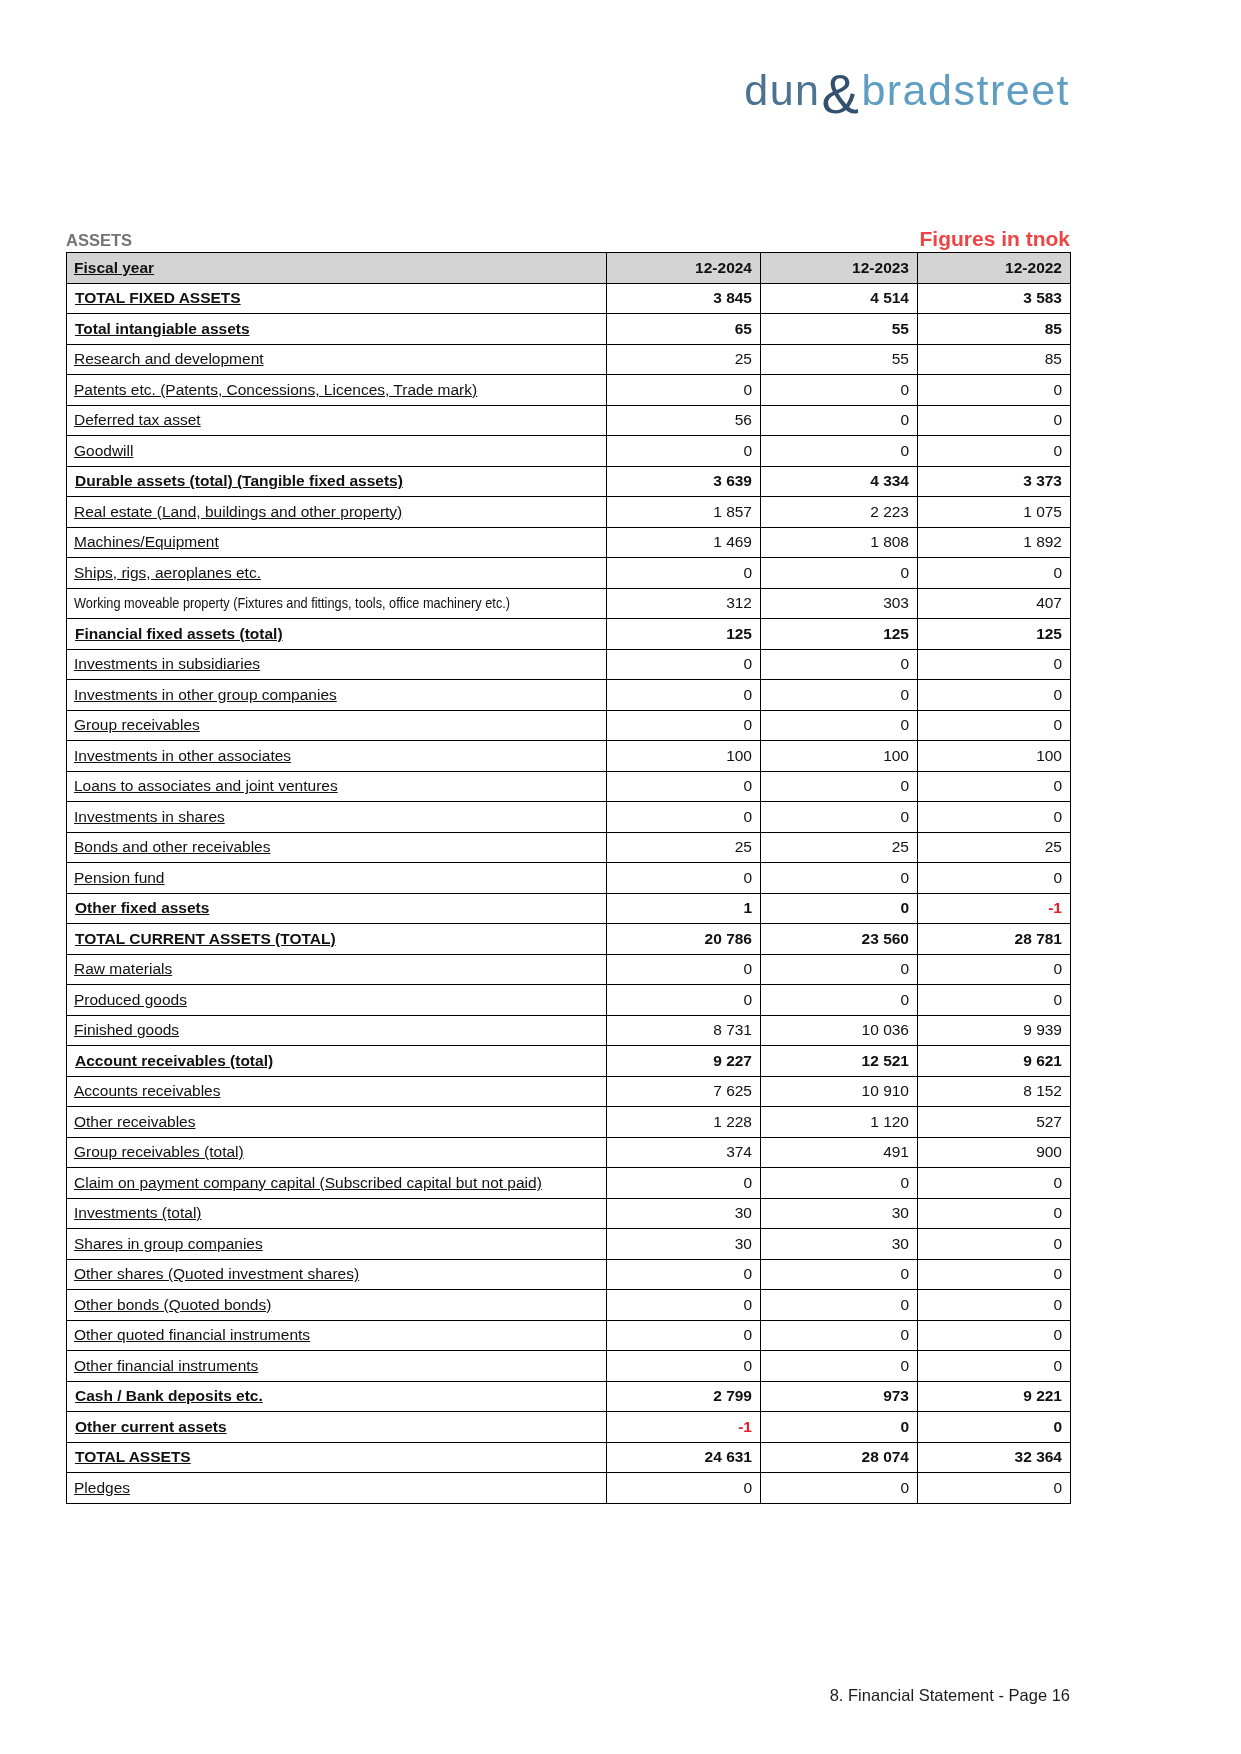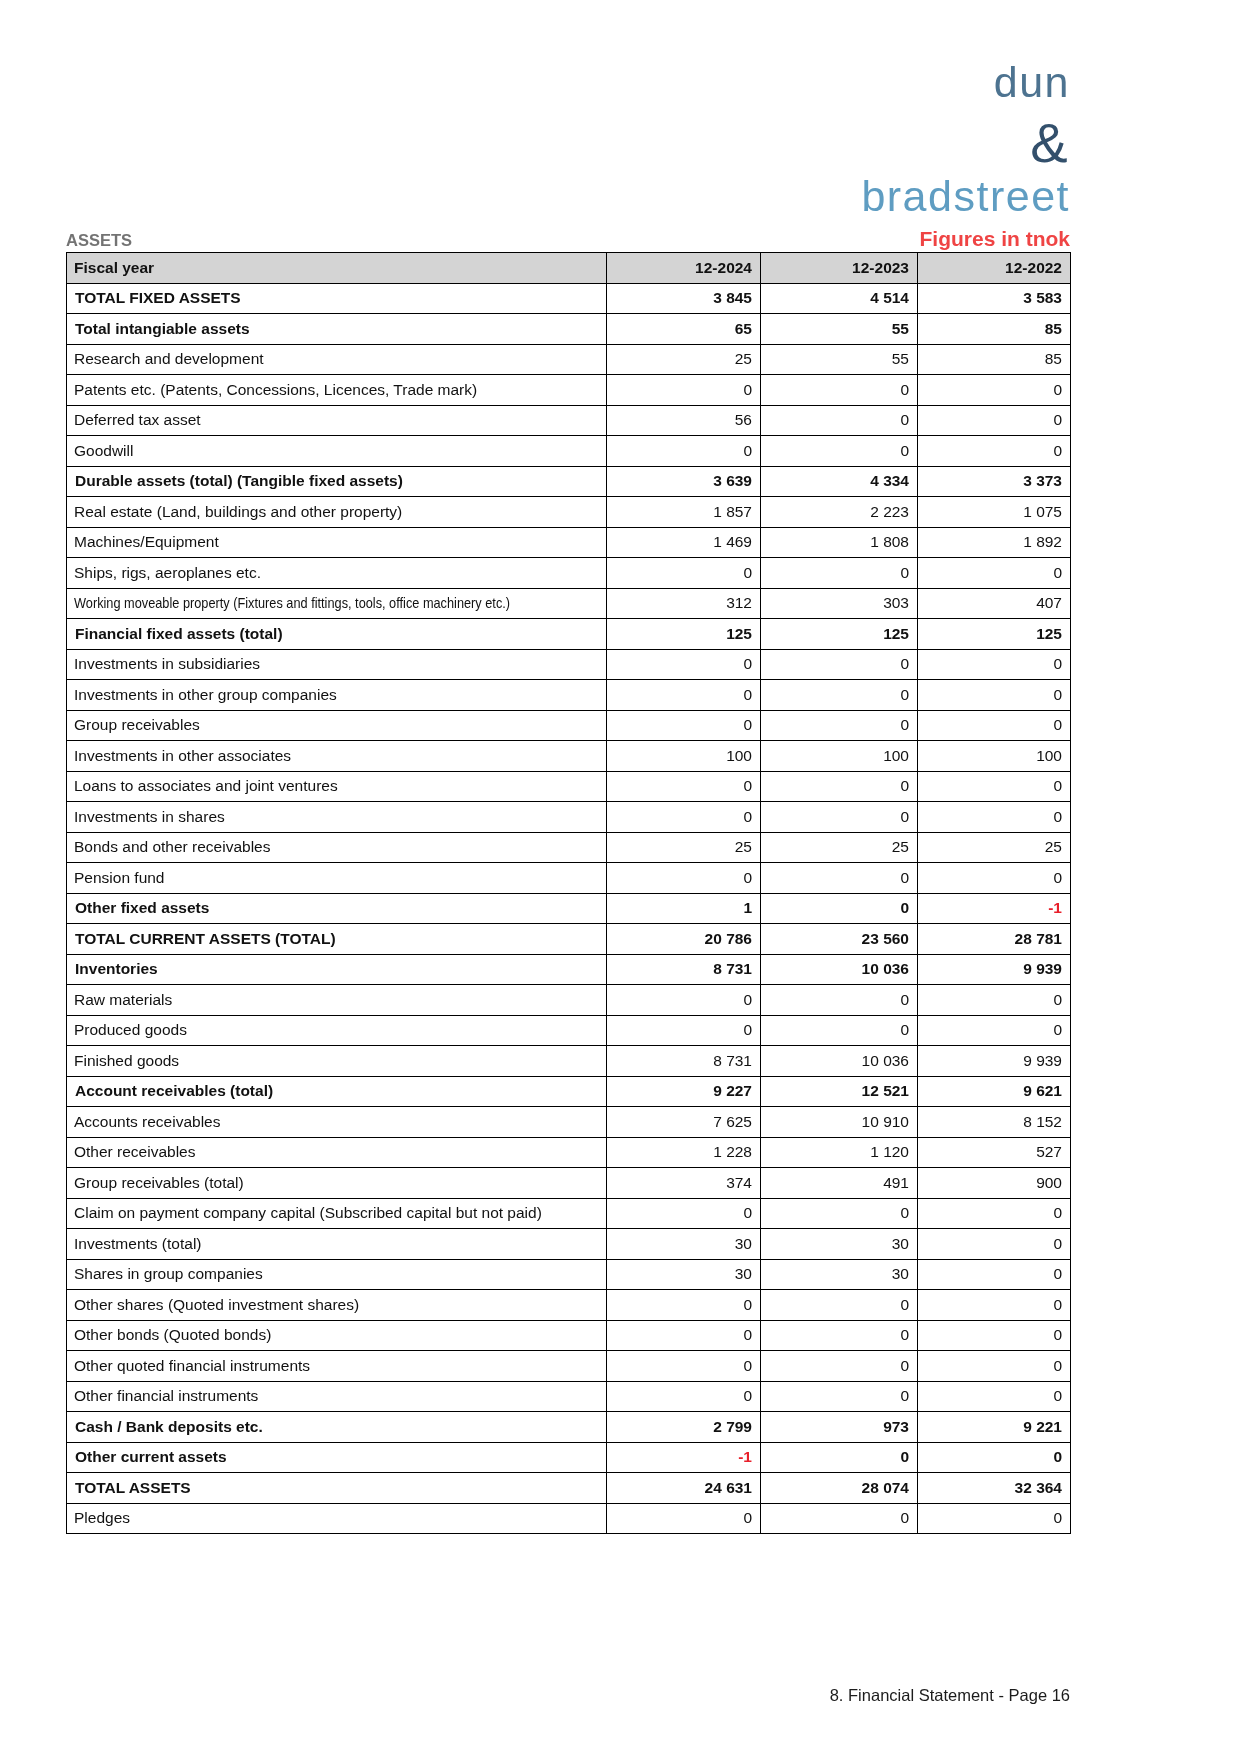--- a/index.html
+++ b/index.html
@@ -8,22 +8,22 @@
     width: 1241px; height: 1754px;
     position: relative;
     font-family: "Liberation Sans", sans-serif;
     color: #111;
   }
   .page { position: absolute; inset: 0; background: #fff; }
 
   
   .logo {
     position: absolute; top: 58px; right: 171px;
-    display: flex; align-items: flex-end;
-    letter-spacing: 1.5px; white-space: nowrap; flex-direction: column;
+    display: flex; align-items: center;
+    letter-spacing: 1.5px; white-space: nowrap;
   }
   .logo-dun  { font-size: 43px; color: #4d7390; }
   .logo-amp  { font-size: 56px; color: #33506c; position: relative; top: 3px; margin: 0 1px; }
   .logo-brad { font-size: 43px; color: #5f9dc2; }
 
   
   .header-line {
     position: absolute; left: 66px; top: 227px; width: 1004px;
     display: flex; justify-content: space-between; align-items: baseline;
   }
@@ -42,21 +42,21 @@
 
   table.assets th, table.assets td {
     border: 1px solid #000;
     height: 30.5px;
     font-size: 15.5px;
     vertical-align: middle;
     overflow: hidden;
     white-space: nowrap;
   }
   table.assets thead th { background: #d4d4d4; font-weight: bold; }
-  th.lbl, td.lbl { text-align: left;  padding-left: 7px;  }
+  th.lbl, td.lbl { text-align: left;  padding-left: 7px; text-decoration: underline;  }
   th.val, td.val { text-align: right; padding-right: 8px; }
 
   tr.bold td { font-weight: bold; padding-left: 8px; }
   td.neg { color: #e8202b; }
   td.condensed span {
     display: inline-block;
     transform: scaleX(0.85);
     transform-origin: 0 50%;
     font-size: 15px;
   }
@@ -224,26 +224,20 @@
           <td class="val">1</td>
           <td class="val">0</td>
           <td class="val neg">-1</td>
         </tr>
         <tr class="bold">
           <td class="lbl"><span>TOTAL CURRENT ASSETS (TOTAL)</span></td>
           <td class="val">20 786</td>
           <td class="val">23 560</td>
           <td class="val">28 781</td>
         </tr>
-        <tr class="bold">
-          <td class="lbl"><span>Inventories</span></td>
-          <td class="val">8 731</td>
-          <td class="val">10 036</td>
-          <td class="val">9 939</td>
-        </tr>
         <tr>
           <td class="lbl"><span>Raw materials</span></td>
           <td class="val">0</td>
           <td class="val">0</td>
           <td class="val">0</td>
         </tr>
         <tr>
           <td class="lbl"><span>Produced goods</span></td>
           <td class="val">0</td>
           <td class="val">0</td>

